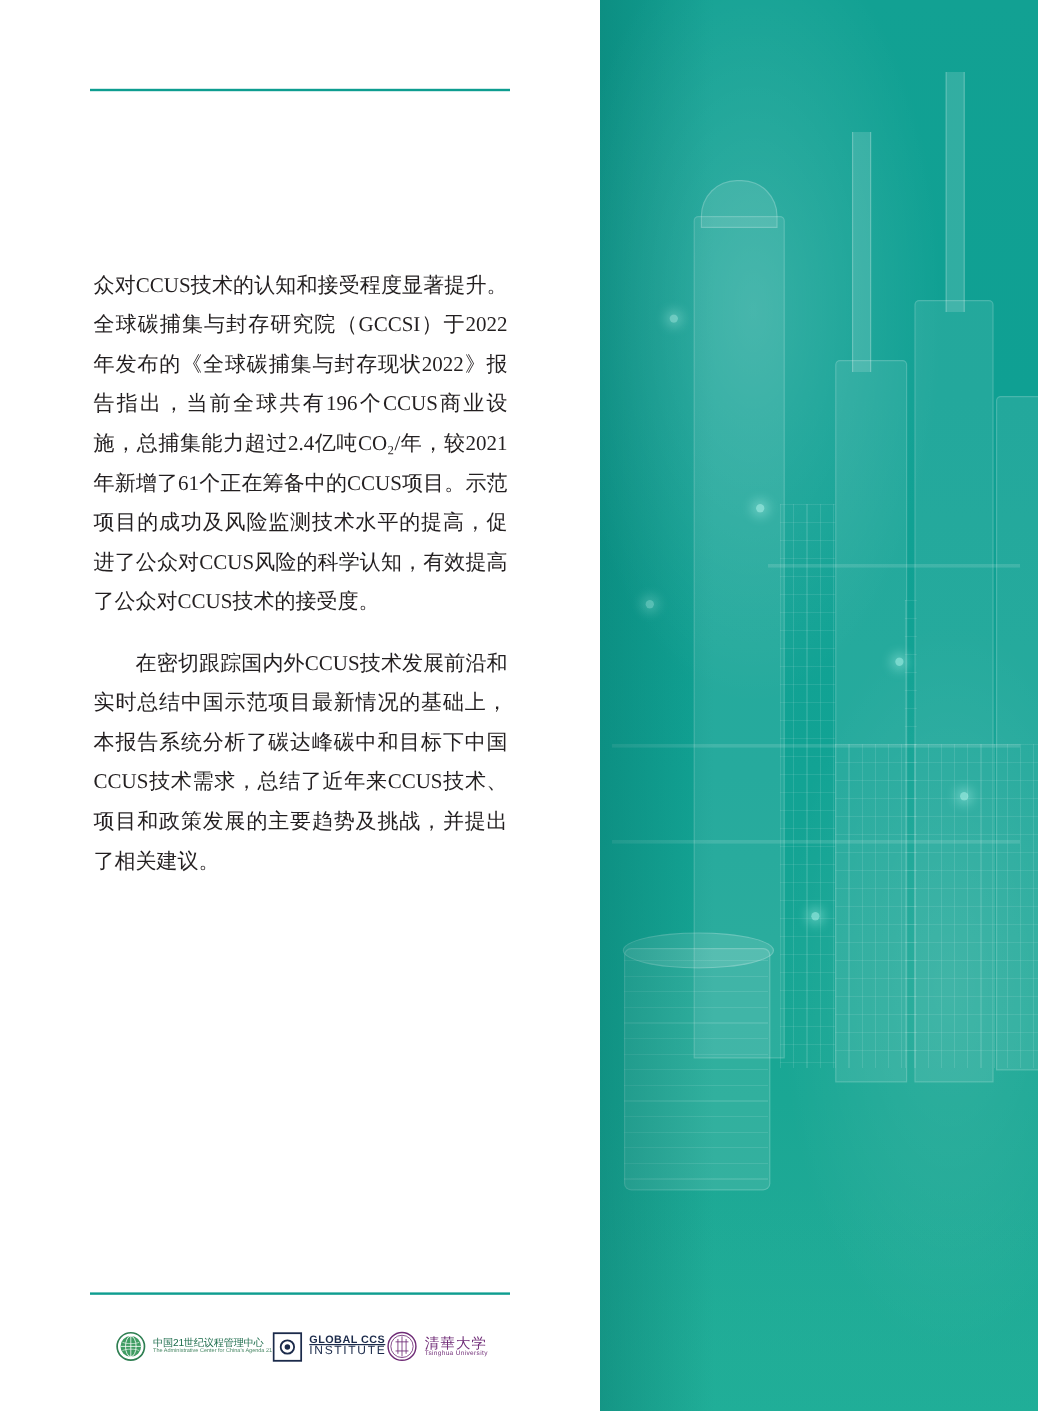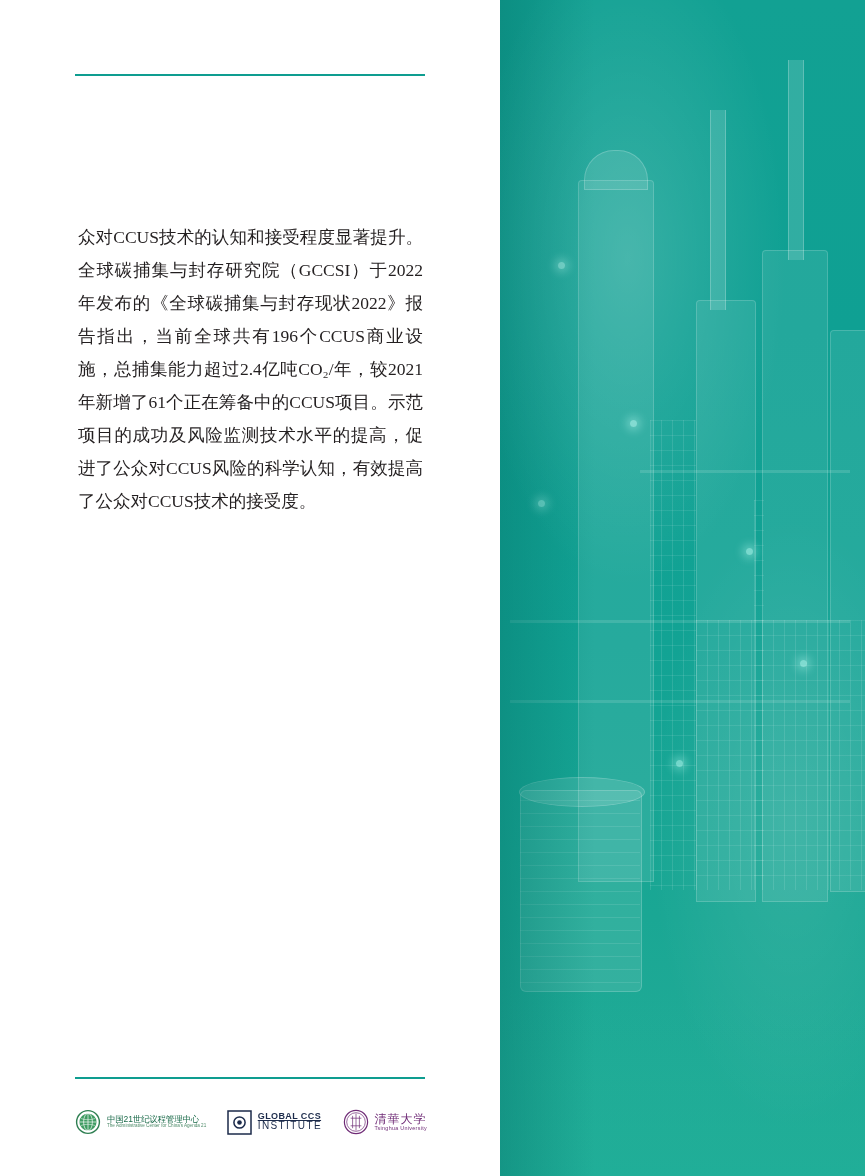--- a/index.html
+++ b/index.html
@@ -148,21 +148,21 @@
 
   
   .footer {
     position: absolute;
     left: 75px;
     top: 1098px;
     width: 352px;
     height: 48px;
     display: flex;
     align-items: center;
-    justify-content: space-between;
+    justify-content: center;
   }
   .logo {
     display: flex;
     align-items: center;
     gap: 6px;
   }
   .logo-mark {
     flex: none;
     display: block;
   }
@@ -247,20 +247,21 @@
   <div class="ground"></div>
   <div class="haze"></div>
 </div>
 
 <div class="page">
 
   <div class="rule top"></div>
 
   <div class="body-text">
     <p>众对CCUS技术的认知和接受程度显著提升。全球碳捕集与封存研究院（GCCSI）于2022年发布的《全球碳捕集与封存现状2022》报告指出，当前全球共有196个CCUS商业设施，总捕集能力超过2.4亿吨CO₂/年，较2021年新增了61个正在筹备中的CCUS项目。示范项目的成功及风险监测技术水平的提高，促进了公众对CCUS风险的科学认知，有效提高了公众对CCUS技术的接受度。</p>
+    <p class="indent">在密切跟踪国内外CCUS技术发展前沿和实时总结中国示范项目最新情况的基础上，本报告系统分析了碳达峰碳中和目标下中国CCUS技术需求，总结了近年来CCUS技术、项目和政策发展的主要趋势及挑战，并提出了相关建议。</p>
   </div>
 
   <div class="rule bottom"></div>
 
   <div class="footer">
 
     <div class="logo">
       <svg class="logo-mark" width="26" height="26" viewBox="0 0 26 26">
         <circle cx="13" cy="13" r="11.4" fill="none" stroke="#2f7f52" stroke-width="1.4"></circle>
         <circle cx="13" cy="13" r="8.6" fill="#3f9c62"></circle>

